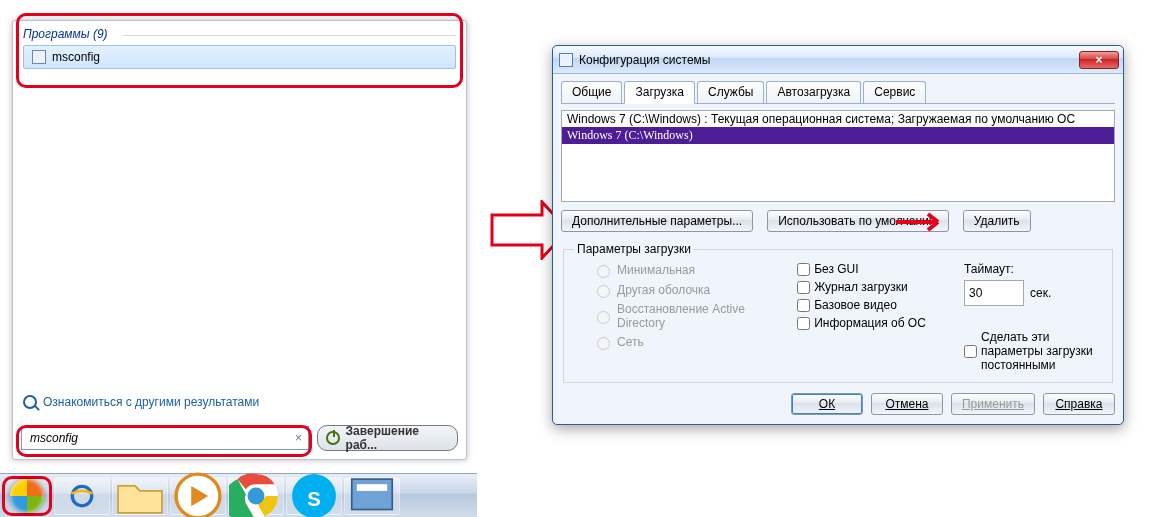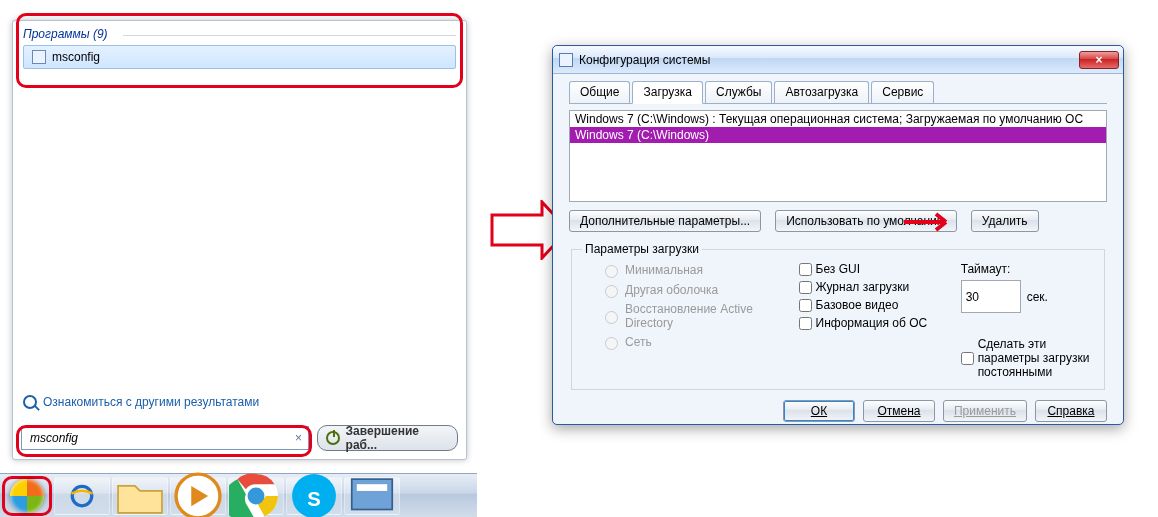--- a/index.html
+++ b/index.html
@@ -75,50 +75,50 @@
   height:28px; background:linear-gradient(#f8fbff,#d9e7fa 45%,#c0d7f3 46%,#dceafc);
   border-bottom:1px solid #9bb7db; display:flex; align-items:center; padding:0 4px 0 6px;
   border-radius:5px 5px 0 0;
 }
 .titlebar .ico { width:14px; height:14px; border:1px solid #5a7bb0; background:#eaf3ff; margin-right:6px;}
 .titlebar .title { flex:1; color:#000; }
 .titlebar .close {
   width:40px; height:18px; border:1px solid #8a2020; border-radius:3px; cursor:pointer;
   background:linear-gradient(#f09d9d,#d34545 45%,#c22 46%,#e56b6b); color:#fff; text-align:center; line-height:16px; font-weight:bold;
 }
-.client { padding:6px 16px 8px; }
+.client { padding:6px 8px 8px; }
 .tabs-row { display:flex; align-items:flex-end; border-bottom:1px solid #9bb0ca; height:24px; }
 .tab {
   padding:3px 10px 4px; border:1px solid #9bb0ca; border-bottom:none; margin-right:2px;
   background:linear-gradient(#fefefe,#eef2f8); cursor:pointer; border-radius:3px 3px 0 0;
 }
 .tab.active { background:#fff; position:relative; top:1px; border-bottom:1px solid #fff;}
 .bootlist {
   margin-top:6px; border:1px solid #a0a8b4; background:#fff; height:92px; overflow:auto;
 }
 .bootlist .row { padding:1px 5px; white-space:nowrap; }
-.bootlist .row.sel { background:#a21caf; color:#fff; }
+.bootlist .row.sel { background:#4c1d95; color:#fff;font-family:Liberation Serif, serif; }
 .buttons-row { margin-top:8px; display:flex; gap:14px; align-items:center; position:relative;}
 .winbtn {
   height:22px; padding:0 10px; border:1px solid #8a97a6; border-radius:3px; cursor:pointer;
   background:linear-gradient(#fefefe,#e6ebf2 45%,#dbe1ea 46%,#f2f5f9);
 }
 .winbtn:disabled, .winbtn.disabled { color:#9a9a9a; }
 .arrow2 { position:absolute; left:335px; top:0; pointer-events:none;}
 fieldset.boot { margin-top:10px; border:1px solid #cfd6e0; padding:6px 10px 10px; position:relative; }
 fieldset.boot legend { padding:0 3px; }
 .boot-grid { display:flex; gap:26px; }
 .col { display:flex; flex-direction:column; gap:4px; }
 .chk { display:flex; align-items:center; gap:4px; }
 .chk input[type=checkbox]{margin:0;}
 .chk.dis label,.rad.dis label{color:#9a9a9a;}
 .rad { display:flex; align-items:center; gap:4px; padding-left:18px;}
 .timeout-col { display:flex; flex-direction:column; gap:4px; }
 .timeout-col .trow { display:flex; align-items:center; gap:6px; }
-.timeout-col input[type=text]{ width:60px; height:33px; border:1px solid #a0a8b4; padding:0 4px;}
+.timeout-col input[type=text]{ width:60px; height:26px; border:1px solid #a0a8b4; padding:0 4px;}
 .persist { margin-top:20px; }
 .dlg-footer { display:flex; gap:8px; justify-content:flex-end; margin-top:10px; }
 .dlg-footer .winbtn { min-width:72px;text-decoration:underline; }
 .winbtn.default { box-shadow:0 0 0 1px #2e86d6 inset; }
 </style>
 </head>
 <body>
 
 <div class="startmenu">
   <div class="prog-header">Программы (9)</div>

